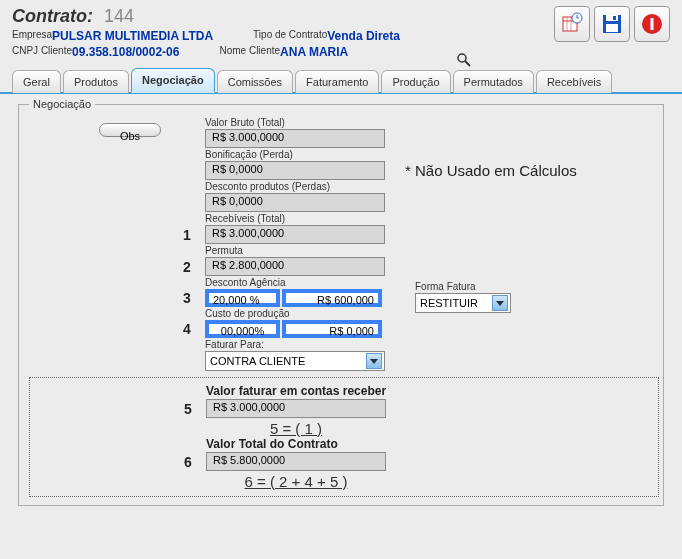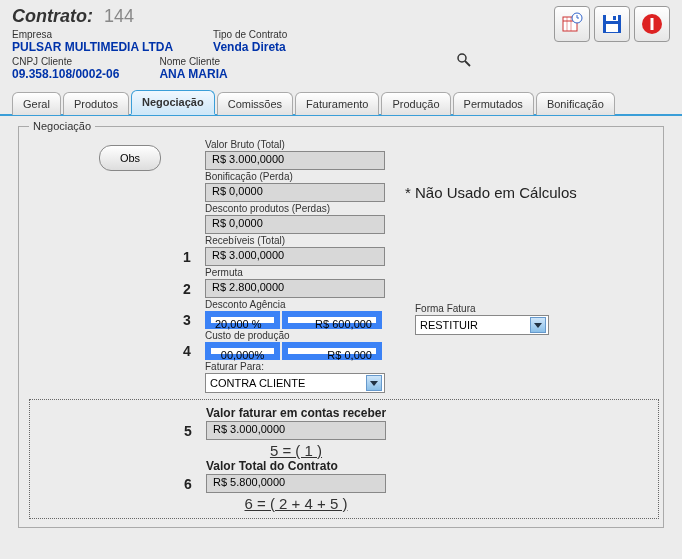--- a/index.html
+++ b/index.html
@@ -12,21 +12,21 @@
   overflow: hidden;
   position: relative;
 }
 .header {
   padding: 6px 12px 4px 12px;
   position: relative;
 }
 .contract-title { font-size: 18px; font-weight: bold; font-style: italic; color: #333; display: inline; }
 .contract-num { font-size: 18px; color: #888; font-weight: normal; margin-left: 8px; }
 .hdr-row { display: flex; gap: 40px; margin-top: 2px; }
-.hdr-col { display: flex; flex-direction: column; }
+.hdr-col { display: flex; flex-direction: row; }
 .hdr-label { font-size: 10px; color: #333; }
 .hdr-value { font-size: 12px; color: #0033aa; font-weight: bold; }
 .toolbar {
   position: absolute; top: 6px; right: 12px; display: flex; gap: 4px;
 }
 .tool-btn {
   width: 36px; height: 36px; background: linear-gradient(#fff,#e6e6e6);
   border: 1px solid #999; border-radius: 4px; display: flex; align-items: center; justify-content: center;
   cursor: pointer;
 }
@@ -57,38 +57,38 @@
 .fieldset {
   margin: 10px 18px; border: 1px solid #aaa; padding: 8px 6px 6px 6px;
   position: relative;
 }
 .legend {
   position: absolute; top: -7px; left: 10px; background: #ececec;
   padding: 0 4px; font-size: 11px; color: #333;
 }
 .obs-btn {
   position: absolute; top: 18px; left: 80px;
-  width: 62px; height: 26px; border: 1px solid #888; border-radius: 12px;
+  width: 62px; height: 14px; border: 1px solid #888; border-radius: 12px;
   background: linear-gradient(#fff,#ddd); cursor: pointer;
   font-size: 11px; text-align: center; line-height: 24px;
 }
 .form-area {
   margin-left: 180px; margin-top: 4px;
 }
 .row { display: flex; align-items: center; margin-bottom: 1px; position: relative; }
 .row-num {
   position: absolute; left: -22px; font-size: 14px; font-weight: bold; color: #222;
 }
 .lbl { font-size: 10px; color: #333; margin-bottom: 1px; }
 .ro-field {
   background: #d8d8d8; border: 1px solid #888; height: 19px;
   padding: 1px 6px; text-align: left; font-size: 11px; color: #000;
 }
 .ed-field {
-  background: #fff; border: 6px solid #3b82f6; height: 18px;
+  background: #fff; border: 4px solid #3b82f6; height: 18px;
   padding: 1px 4px; text-align: right; font-size: 11px;
 }
 .w180 { width: 180px; }
 .w80 { width: 75px; }
 .w100 { width: 100px; }
 .note { font-size: 15px; color: #222; margin-left: 20px; font-weight: normal; }
 .select {
   background: #fff; border: 1px solid #888; height: 20px;
   display: flex; align-items: center; justify-content: space-between;
   padding: 0 2px 0 4px; font-size: 11px;
@@ -171,21 +171,21 @@
 </div>
 
 <div class="tabs">
   <div class="tab">Geral</div>
   <div class="tab">Produtos</div>
   <div class="tab active">Negociação</div>
   <div class="tab">Comissões</div>
   <div class="tab">Faturamento</div>
   <div class="tab">Produção</div>
   <div class="tab">Permutados</div>
-  <div class="tab">Bonificação</div>
+  <div class="tab">Recebíveis</div>
 </div>
 
 <div class="fieldset">
   <div class="legend">Negociação</div>
   <div class="obs-btn">Obs</div>
 
   <div class="form-area">
     <div class="lbl">Valor Bruto (Total)</div>
     <div class="row">
         <div class="ro-field w180">R$ 3.000,0000</div>
@@ -218,21 +218,21 @@
       <div class="lbl">Desconto Agência</div>
       <div class="row">
         <span class="row-num">3</span>
         <div class="inline-group">
           <div class="ed-field w80" style="text-align:left">20,000 %</div>
           <div class="ed-field w100">R$ 600,000</div>
         </div>
       </div>
       <div class="side-col">
         <div class="lbl">Forma Fatura</div>
-        <div class="select" style="width:134px;">
+        <div class="select" style="width:96px;">
           <span>RESTITUIR</span>
           <span class="sel-arrow"></span>
         </div>
       </div>
     </div>
 
     <div class="lbl">Custo de produção</div>
     <div class="row">
       <span class="row-num">4</span>
       <div class="inline-group">

